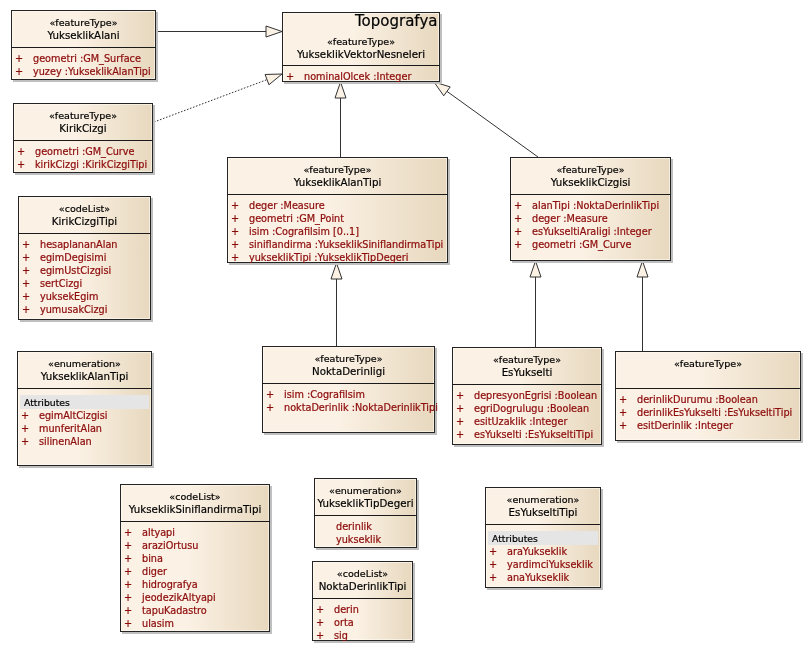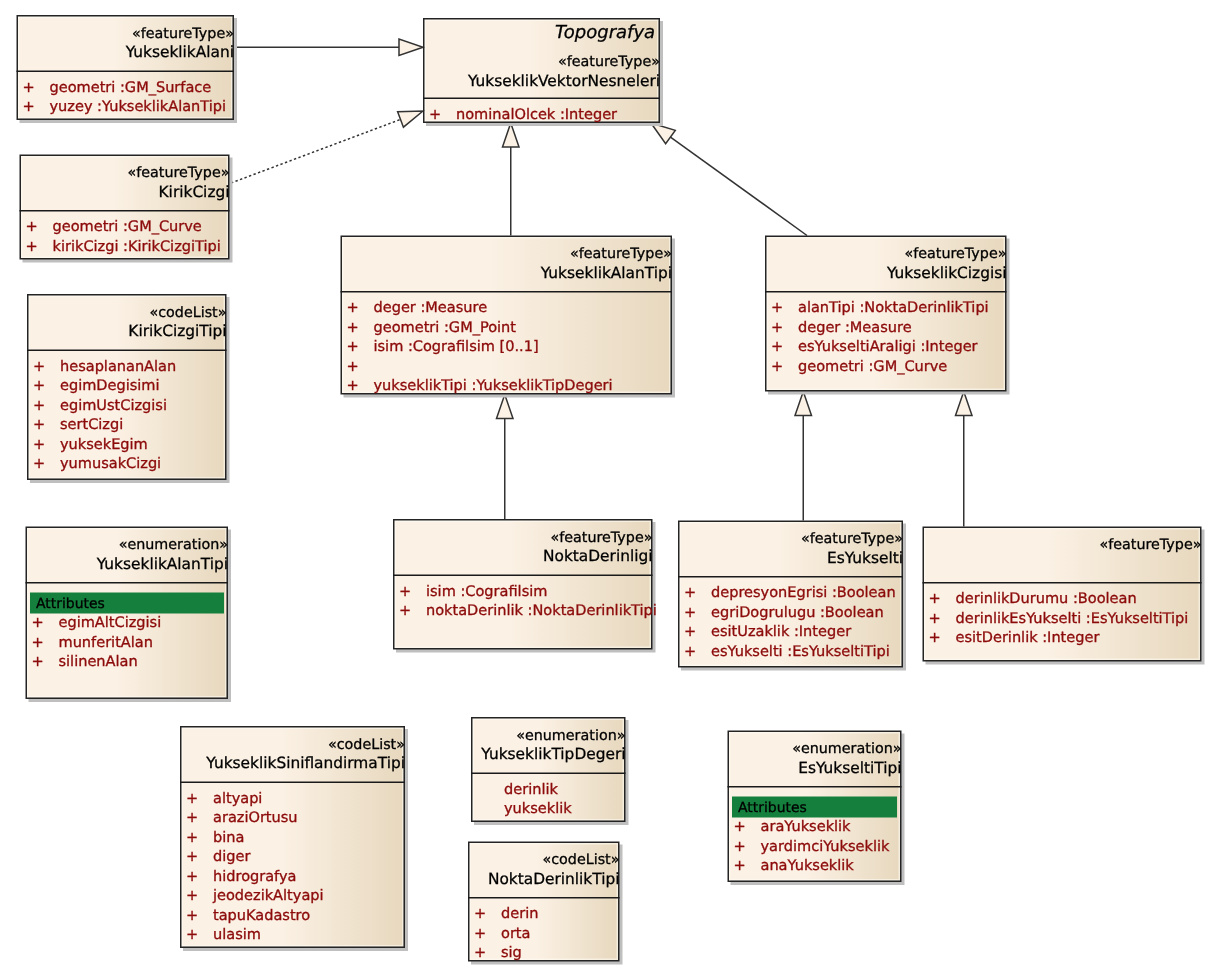--- a/index.html
+++ b/index.html
@@ -6,33 +6,33 @@
   html,body{margin:0;padding:0;background:#ffffff;}
   #canvas{position:relative;width:812px;height:652px;background:#ffffff;overflow:hidden;
           font-family:"DejaVu Sans",sans-serif;
           -webkit-font-smoothing:antialiased;transform:translateZ(0);}
   svg.edges{position:absolute;left:0;top:0;width:812px;height:652px;overflow:visible;}
   .cls{position:absolute;box-sizing:border-box;}
   .cls .body{position:absolute;left:0;top:0;right:0;bottom:0;border:1px solid #242424;
        background:linear-gradient(to right,#fbf1e4 0%,#fbf1e4 45%,#e7d8be 100%);
        box-shadow:inset 0 0 0 1px rgba(255,252,244,0.60);}
   .cls .shadow{position:absolute;left:2px;top:2px;right:-2px;bottom:-2px;background:#bfbfbf;}
-  .hdr{position:absolute;left:0;top:0;right:0;text-align:right;color:#000;
+  .hdr{position:absolute;left:0;top:0;right:0;text-align:center;color:#000;
         -webkit-text-stroke:0.2px #000;will-change:transform;}
   .stereo{font-size:9.55px;line-height:12px;height:12px;}
   .cname{font-size:10.25px;line-height:12px;height:12px;}
-  .pkg{position:absolute;right:3px;top:3px;font-style:italic;font-size:12px;line-height:12px;color:#000;
+  .pkg{position:absolute;right:3px;top:3px;font-size:15px;line-height:12px;color:#000;
        -webkit-text-stroke:0.2px #000;will-change:transform;}
   .sep{position:absolute;left:0;right:0;height:0;border-top:1px solid #1a1a1a;}
   .attrs{position:absolute;left:0;right:0;color:#8c0b0b;font-size:9.7px;
          -webkit-text-stroke:0.22px #8c0b0b;will-change:transform;}
   .attr{white-space:nowrap;height:13px;line-height:13px;position:relative;}
   .attr .v{position:absolute;left:4px;}
   .attr .t{position:absolute;left:22px;}
-  .attrhdr{background:#15803d;color:#000;font-size:9.3px;height:14px;line-height:15px;-webkit-text-stroke:0.2px #000;
+  .attrhdr{background:#e5e5e5;color:#000;font-size:9.3px;height:14px;line-height:15px;-webkit-text-stroke:0.2px #000;
            padding-left:4px;margin:2px 3px 0 3px;box-sizing:border-box;will-change:transform;}
 </style>
 </head>
 <body>
 
 <div id="canvas">
 <svg class="edges" viewBox="0 0 812 652">
       <line x1="155" y1="31.5" x2="266.00" y2="31.50" stroke="#333333" stroke-width="1"></line>
       <polygon points="282.00,31.50 266.00,37.00 266.00,26.00" fill="#fbf1e4" stroke="#333333" stroke-width="1" stroke-linejoin="miter"></polygon>
       <line x1="154" y1="122" x2="267.02" y2="79.62" stroke="#333333" stroke-width="1" stroke-dasharray="1.6,1.6"></line>
@@ -118,20 +118,21 @@
     <div class="attr">
           <span class="v">+</span>
           <span class="t">geometri  :GM_Point</span>
         </div>
     <div class="attr">
           <span class="v">+</span>
           <span class="t">isim  :Cografilsim [0..1]</span>
         </div>
     <div class="attr">
           <span class="v">+</span>
+          <span class="t">siniflandirma  :YukseklikSiniflandirmaTipi</span>
         </div>
     <div class="attr">
           <span class="v">+</span>
           <span class="t">yukseklikTipi  :YukseklikTipDegeri</span>
         </div>
   </div>
 </div>
 <div class="cls" style="left: 510px; top: 157px; width: 161px; height: 104px;">
   <div class="shadow"></div>
   <div class="body"></div>

